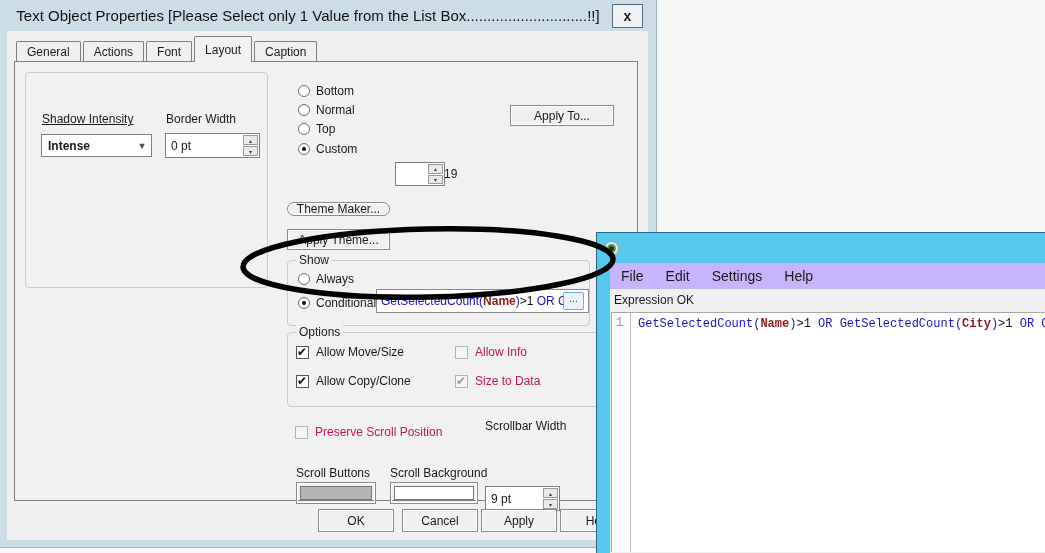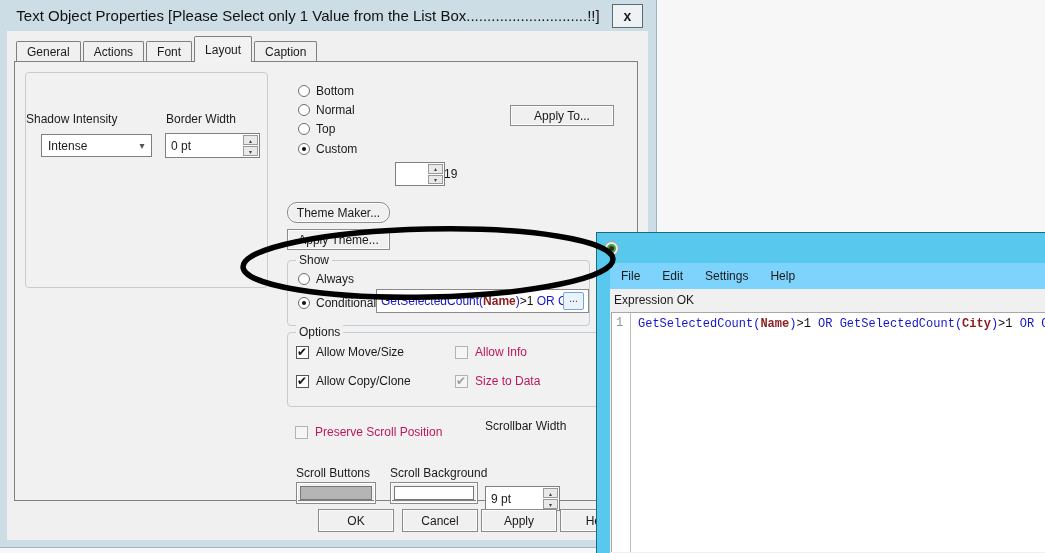--- a/index.html
+++ b/index.html
@@ -35,21 +35,21 @@
               padding:0 3px; font-size:12px; }
 
   
   .btn { background:#f0f0f0; border:1px solid #8b8b8b; font-size:12px;
          display:flex; align-items:center; justify-content:center;
          box-shadow:inset 0 0 0 1px #fdfdfd; cursor:pointer; white-space:nowrap; }
   .field-label { font-size:12px; white-space:nowrap; }
   .dis-label { color:#be185d; }
 
   .select { background:#fff; border:1px solid #7f7f7f; display:flex; align-items:center;
-            font-size:12px; padding-left:6px; cursor:pointer; }
+            font-size:12px; padding-left:6px; cursor:pointer;font-weight:bold; }
   .select .sel-arrow { margin-left:auto; width:18px; text-align:center; color:#555; font-size:10px; }
 
   .spinbox { background:#fff; border:1px solid #7f7f7f; position:relative;
              font-size:12px; display:flex; align-items:center; padding-left:5px; }
   .spin-btns { position:absolute; right:1px; top:1px; bottom:1px; width:15px;
                display:flex; flex-direction:column; }
   .spin-up,.spin-dn { flex:1; background:#e9e9e9; border:1px solid #9a9a9a; font-size:6px;
                       color:#444; display:flex; align-items:center; justify-content:center;
                       cursor:pointer; }
   .spin-dn { margin-top:1px; }
@@ -91,21 +91,21 @@
   .editor-win { position:absolute; left:597px; top:233px; width:448px; height:320px;
                 background:#f0f0f0; border-left:13px solid #58c8ec;
                 outline:1px solid #1d6a87; z-index:2; }
   .editor-titlebar { position:absolute; left:-13px; top:0; width:461px; height:30px;
                      background:#58c8ec; display:flex; align-items:center; }
   .qv-icon { width:15px; height:15px; border-radius:50%; background:#e9e9e9;
              border:1px solid #96a0a4; margin-left:7px; position:relative; }
   .qv-icon::after { content:""; position:absolute; inset:2px; border-radius:50%;
                     background:#2e2e2e; border:2px solid #49a33c; }
   .menubar { position:absolute; left:0; top:30px; width:435px; height:26px;
-             background:#7dd3fc; display:flex; align-items:center; font-size:12px; }
+             background:#c4b5fd; display:flex; align-items:center; font-size:14px; }
   .menu-item { padding:0 11px; cursor:pointer; }
   .status-label { position:absolute; left:4px; top:60px; font-size:12px; }
   .code-box { position:absolute; left:1px; top:79px; width:434px; height:240px;
               background:#fff; border-top:1px solid #a8a8a8; border-left:1px solid #a8a8a8; }
   .gutter { position:absolute; left:0; top:0; bottom:0; width:19px;
             border-right:1px solid #bdbdbd; }
   .lineno { font-family:"Liberation Mono","DejaVu Sans Mono",monospace; font-size:12px;
             color:#8d949a; display:block; text-align:left; padding:3px 0 0 4px; }
   .code-line { position:absolute; left:26px; top:4px; white-space:pre;
                font-family:"Liberation Mono","DejaVu Sans Mono",monospace; font-size:12px; }
@@ -139,21 +139,21 @@
           <span>Layout</span>
         </div>
       <div class="tab">
           <span>Caption</span>
         </div>
     </div>
 
     <div class="tabpage">
 
       <div class="groupbox" style="left:10px; top:10px; width:243px; height:216px;"></div>
-      <span class="field-label abs" style="left:11px; top:50px;">Shadow Intensity</span>
+      <span class="field-label abs" style="left:27px; top:50px;text-decoration:underline;">Shadow Intensity</span>
       <div class="select abs" style="left:26px; top:72px; width:111px; height:23px;">
         <span>Intense</span>
         <span class="sel-arrow">▾</span>
       </div>
       <span class="field-label abs" style="left:151px; top:50px;">Border Width</span>
       <div class="spinbox abs" style="left:150px; top:71px; width:95px; height:25px;">
         <span>0 pt</span>
         <span class="spin-btns">
           <span class="spin-up">▴</span>
           <span class="spin-dn">▾</span>
@@ -181,21 +181,21 @@
         <span class="field-label">Custom</span>
       </div>
       <div class="spinbox abs" style="left:380px; top:75px; width:46px; height:24px;padding-left:48px;">
         <span>19</span>
         <span class="spin-btns">
           <span class="spin-up">▴</span>
           <span class="spin-dn">▾</span>
         </span>
       </div>
 
-      <div class="btn abs" style="left:272px; top:140px; width:103px; height:21px;border-radius:10px;">
+      <div class="btn abs" style="left:272px; top:140px; width:103px; height:14px;border-radius:10px;">
         <span>Theme Maker...</span>
       </div>
       <div class="btn abs" style="left:272px; top:167px; width:103px; height:21px;">
         <span>Apply Theme...</span>
       </div>
 
       <div class="groupbox" style="left:272px; top:198px; width:303px; height:66px;">
         <span class="gb-label">Show</span>
       </div>
       <div class="radio-row" style="left:283px; top:210px;">

